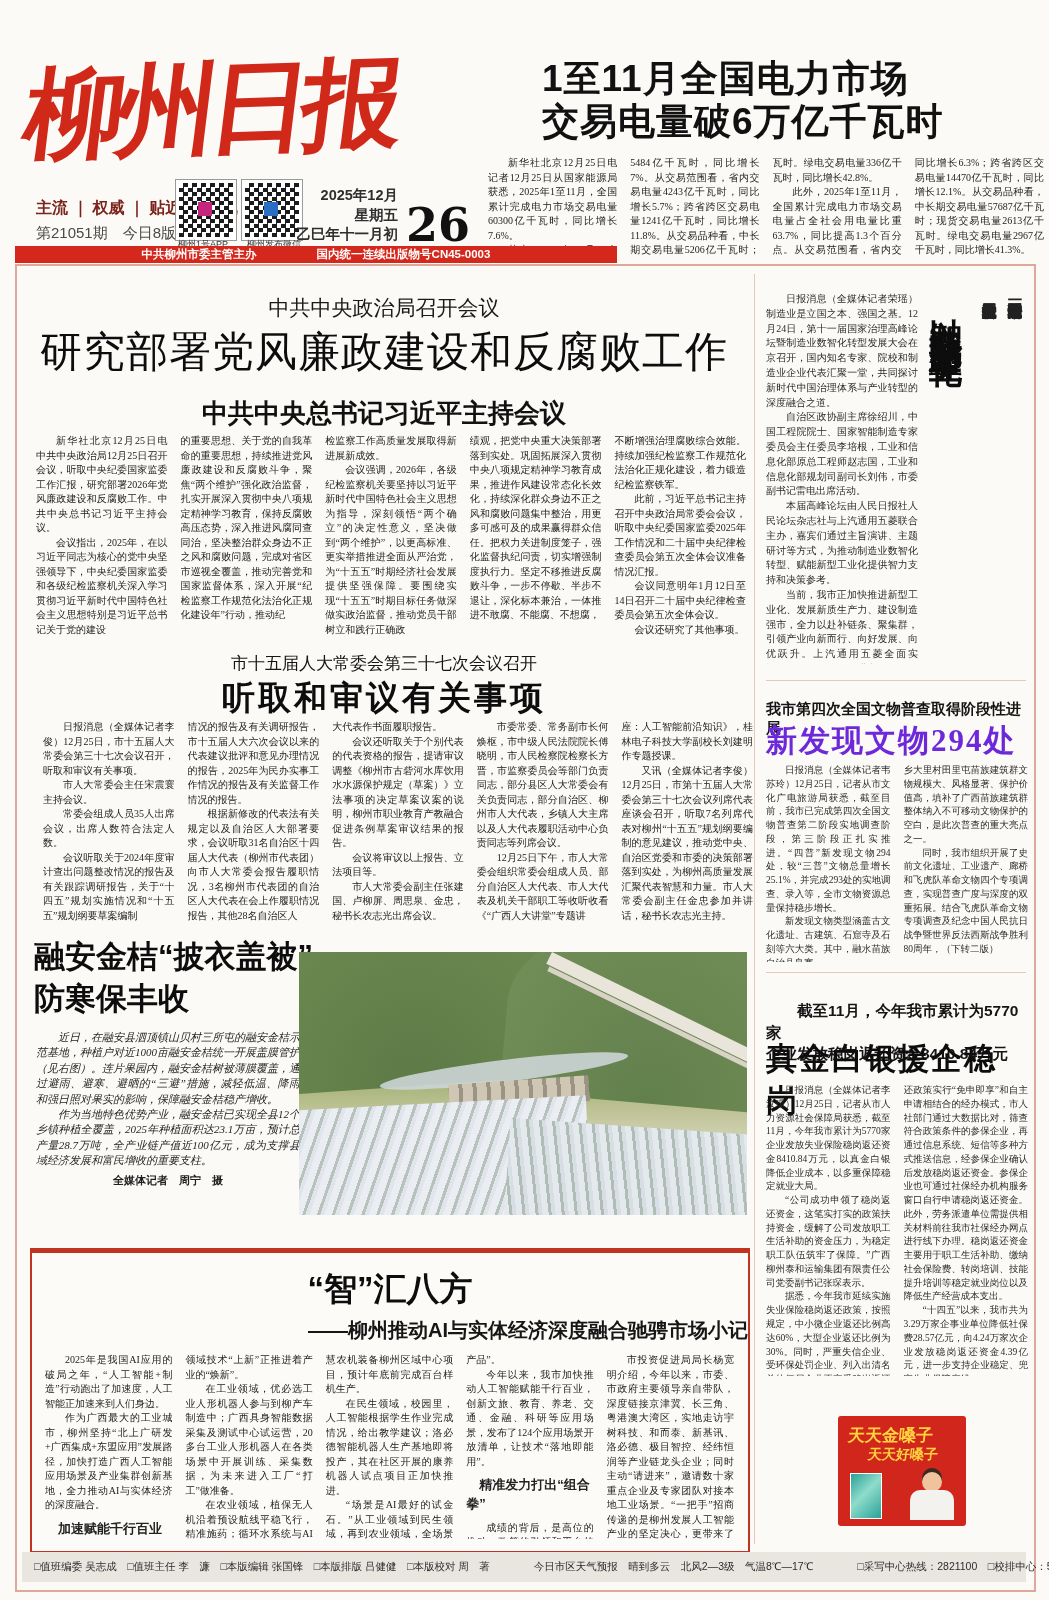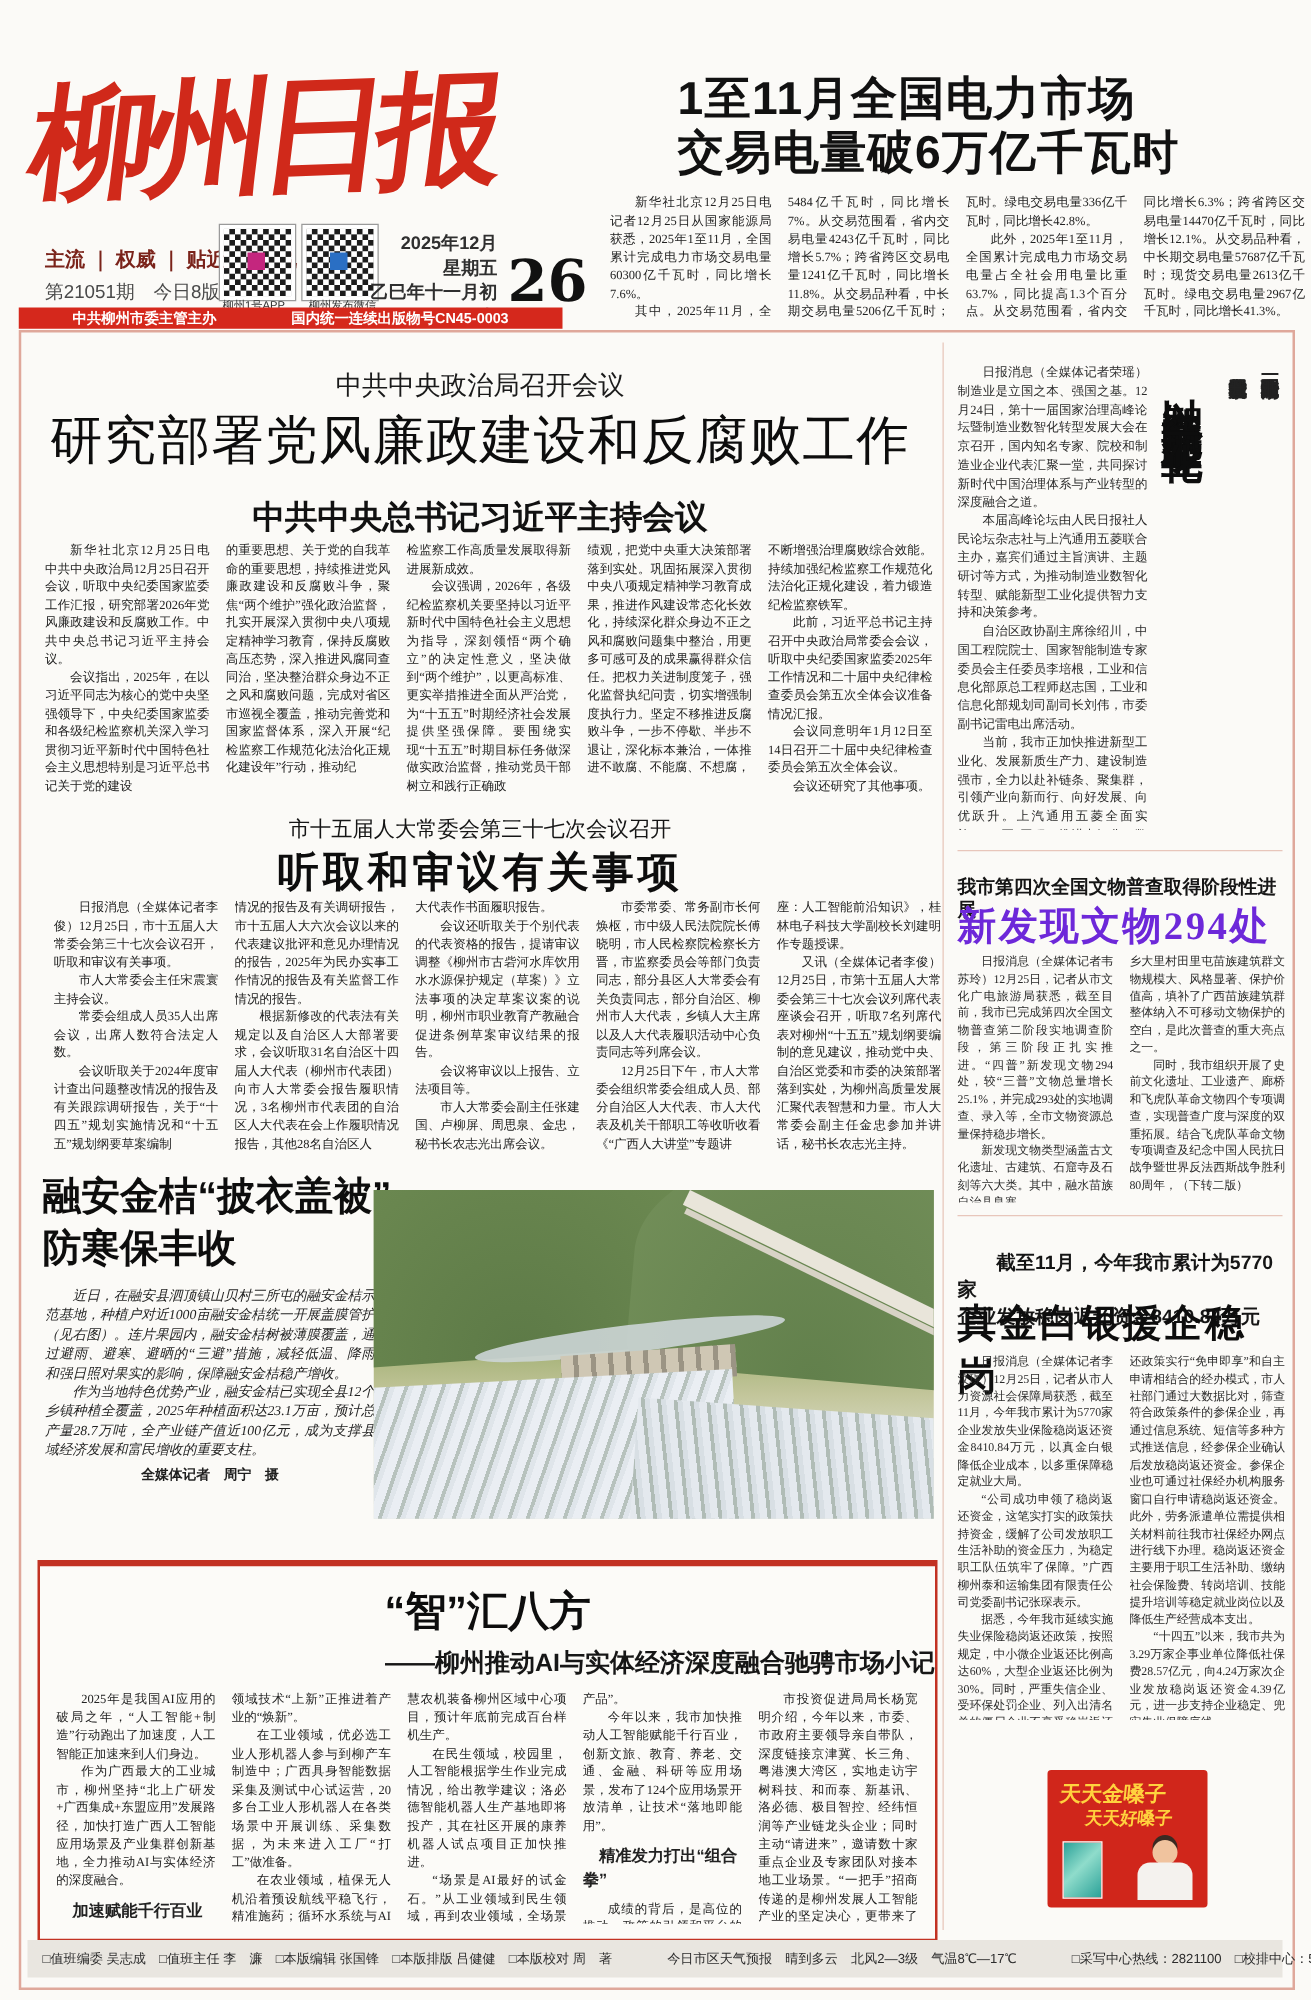--- a/index.html
+++ b/index.html
@@ -19,21 +19,21 @@
   .qr-cap{position:absolute;font-family:"Liberation Sans",sans-serif;font-size:9px;color:#333;width:70px;text-align:center;}
   .dates{left:292px;top:186px;width:178px;display:flex;align-items:center;gap:8px;}
   .dates .dcol{width:120px;text-align:right;font-family:"Liberation Sans",sans-serif;
                font-size:14.5px;font-weight:bold;color:#2f2f2f;line-height:1.35;}
   .pageno{font-family:"DejaVu Serif",serif;font-size:46px;font-weight:900;color:#111;line-height:1;}
   
   .power-hl{left:542px;top:58px;width:502px;font-family:"Liberation Sans",sans-serif;
             font-size:37px;font-weight:900;line-height:1.16;letter-spacing:1px;color:#111;}
   .power-body{left:488px;top:156px;width:556px;height:102px;}
   
-  .redbar{left:15px;top:246px;width:435px;height:17px;background:#d5281c;color:#fff;
+  .redbar{left:15px;top:246px;width:602px;height:17px;background:#d5281c;color:#fff;
           font-family:"Liberation Sans",sans-serif;font-size:11.5px;font-weight:bold;
           display:flex;align-items:center;justify-content:center;gap:60px;}
   .frame{left:15px;top:264px;width:1017px;height:1324px;border:2px solid #dfa89b;background:transparent;}
   .vdiv{left:754px;top:274px;width:0;height:1270px;border-left:1px solid #e8c6bb;}
   .hdiv{height:0;border-top:1px solid #e8c6bb;}
   
   .cols{display:flex;gap:13px;overflow:hidden;}
   .col{flex:1;overflow:hidden;}
   .cols p{margin:0;text-indent:2em;text-align:justify;}
   .cols p.noind{text-indent:0;}
@@ -201,22 +201,22 @@
       <p class="noind">不断增强治理腐败综合效能。持续加强纪检监察工作规范化法治化正规化建设，着力锻造纪检监察铁军。</p>
       <p>此前，习近平总书记主持召开中央政治局常委会会议，听取中央纪委国家监委2025年工作情况和二十届中央纪律检查委员会第五次全体会议准备情况汇报。</p>
       <p>会议同意明年1月12日至14日召开二十届中央纪律检查委员会第五次全体会议。</p>
       <p>会议还研究了其他事项。</p>
     </div>
   </div>
 
 <div class="abs si">
   <div class="si-body">
       <p>日报消息（全媒体记者荣瑶）制造业是立国之本、强国之基。12月24日，第十一届国家治理高峰论坛暨制造业数智化转型发展大会在京召开，国内知名专家、院校和制造业企业代表汇聚一堂，共同探讨新时代中国治理体系与产业转型的深度融合之道。</p>
+      <p>自治区政协副主席徐绍川，中国工程院院士、国家智能制造专家委员会主任委员李培根，工业和信息化部原总工程师赵志国，工业和信息化部规划司副司长刘伟，市委副书记雷电出席活动。</p>
       <p>本届高峰论坛由人民日报社人民论坛杂志社与上汽通用五菱联合主办，嘉宾们通过主旨演讲、主题研讨等方式，为推动制造业数智化转型、赋能新型工业化提供智力支持和决策参考。</p>
-      <p>自治区政协副主席徐绍川，中国工程院院士、国家智能制造专家委员会主任委员李培根，工业和信息化部原总工程师赵志国，工业和信息化部规划司副司长刘伟，市委副书记雷电出席活动。</p>
       <p>当前，我市正加快推进新型工业化、发展新质生产力、建设制造强市，全力以赴补链条、聚集群，引领产业向新而行、向好发展、向优跃升。上汽通用五菱全面实施“一二五”工程，推进电智化、数智化、全球化进程，为柳州乃至广西的高质量发展树立了标杆典范。</p>
     </div>
   <div class="si-hl">以智造赋能新型工业化</div>
   <div class="si-kicker">
     <div>第十一届国家治理高峰论坛暨制造业</div>
     <div>数智化转型发展大会在京召开</div>
   </div>
 </div>
 <div class="abs hdiv" style="left:766px;top:680px;width:260px;"></div>
 

